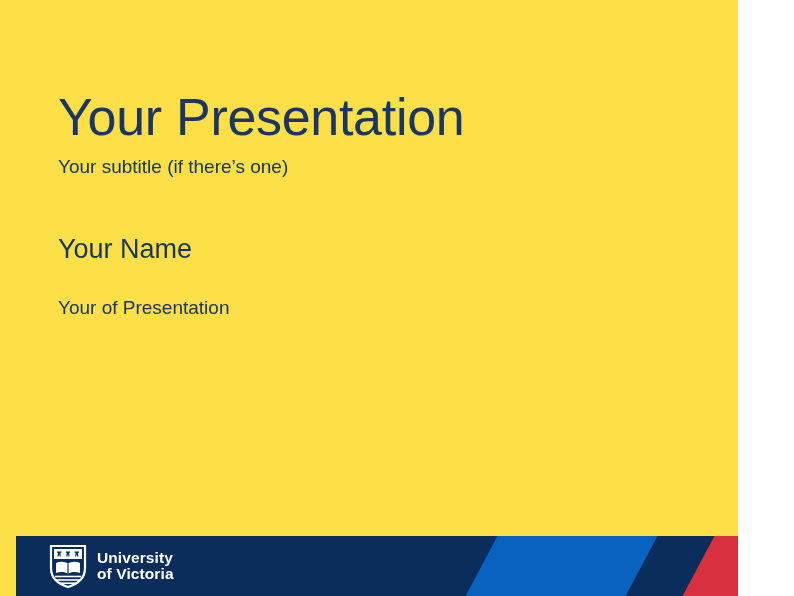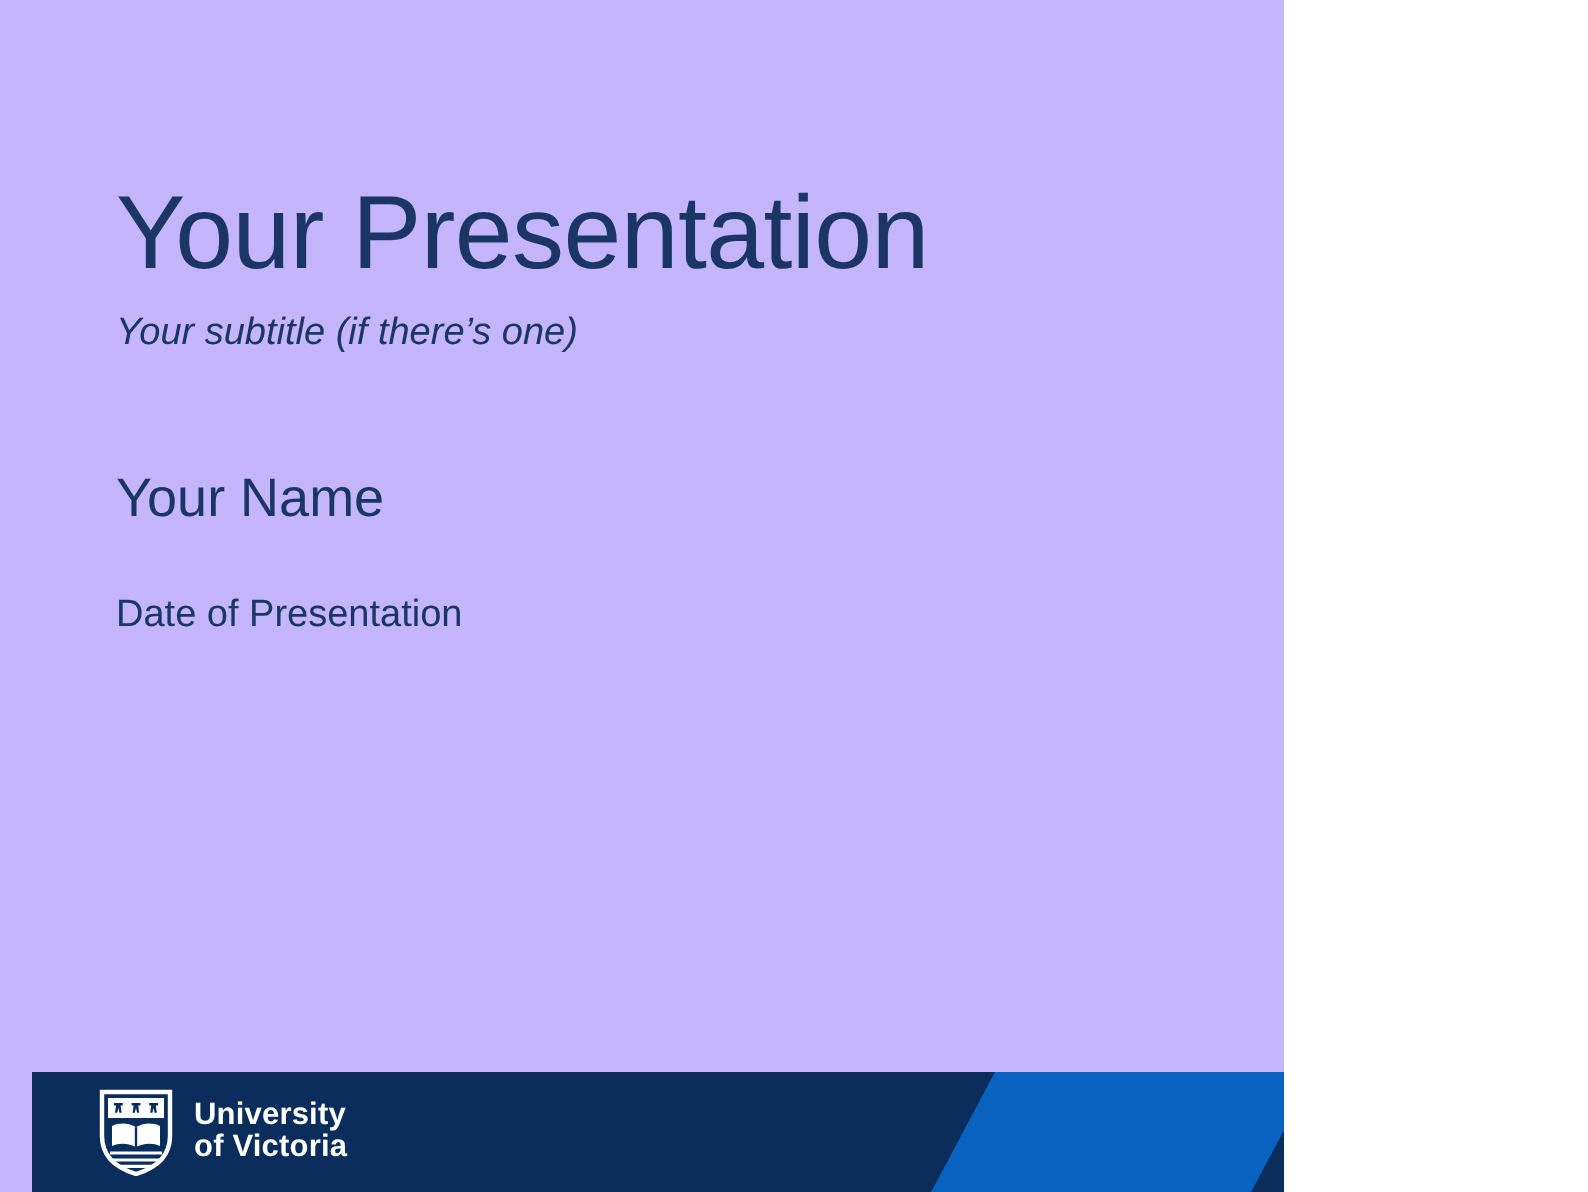--- a/index.html
+++ b/index.html
@@ -5,23 +5,23 @@
   html, body {
     margin: 0;
     padding: 0;
     background: #ffffff;
   }
   body {
     font-family: "Liberation Sans", sans-serif;
   }
   .slide {
     position: relative;
-    width: 642px;
+    width: 738px;
     height: 596px;
-    background: #c4b5fd;
+    background: #fde047;
     overflow: hidden;
   }
 
   
   .content {
     position: absolute;
     left: 58px;
     top: 88px;
     width: 680px;
   }
@@ -33,21 +33,20 @@
     letter-spacing: -0.3px;
     margin: 0;
     white-space: nowrap;
   }
   .subtitle {
     font-size: 19px;
     font-weight: 400;
     color: #1b3664;
     margin: 10px 0 0 0;
     line-height: 1.2;
-    font-style: italic;
   }
   .author {
     font-size: 27px;
     font-weight: 400;
     color: #1b3664;
     margin: 54px 0 14px 0;
     line-height: 1.2;
   }
   .department {
     font-size: 13.5px;
@@ -106,21 +105,21 @@
 </style>
 </head>
 <body>
 
 <div class="slide">
 
   <div class="content">
     <h1 class="title">Your Presentation</h1>
     <p class="subtitle">Your subtitle (if there’s one)</p>
     <p class="author">Your Name</p>
-    <p class="date">Date of Presentation</p>
+    <p class="date">Your of Presentation</p>
   </div>
 
   <div class="footer">
 
     <div class="stripe stripe-blue"></div>
     <div class="stripe stripe-navy2"></div>
     <div class="stripe stripe-red"></div>
 
     <div class="logo">
       <svg class="crest" width="40" height="44" viewBox="0 0 40 44">

